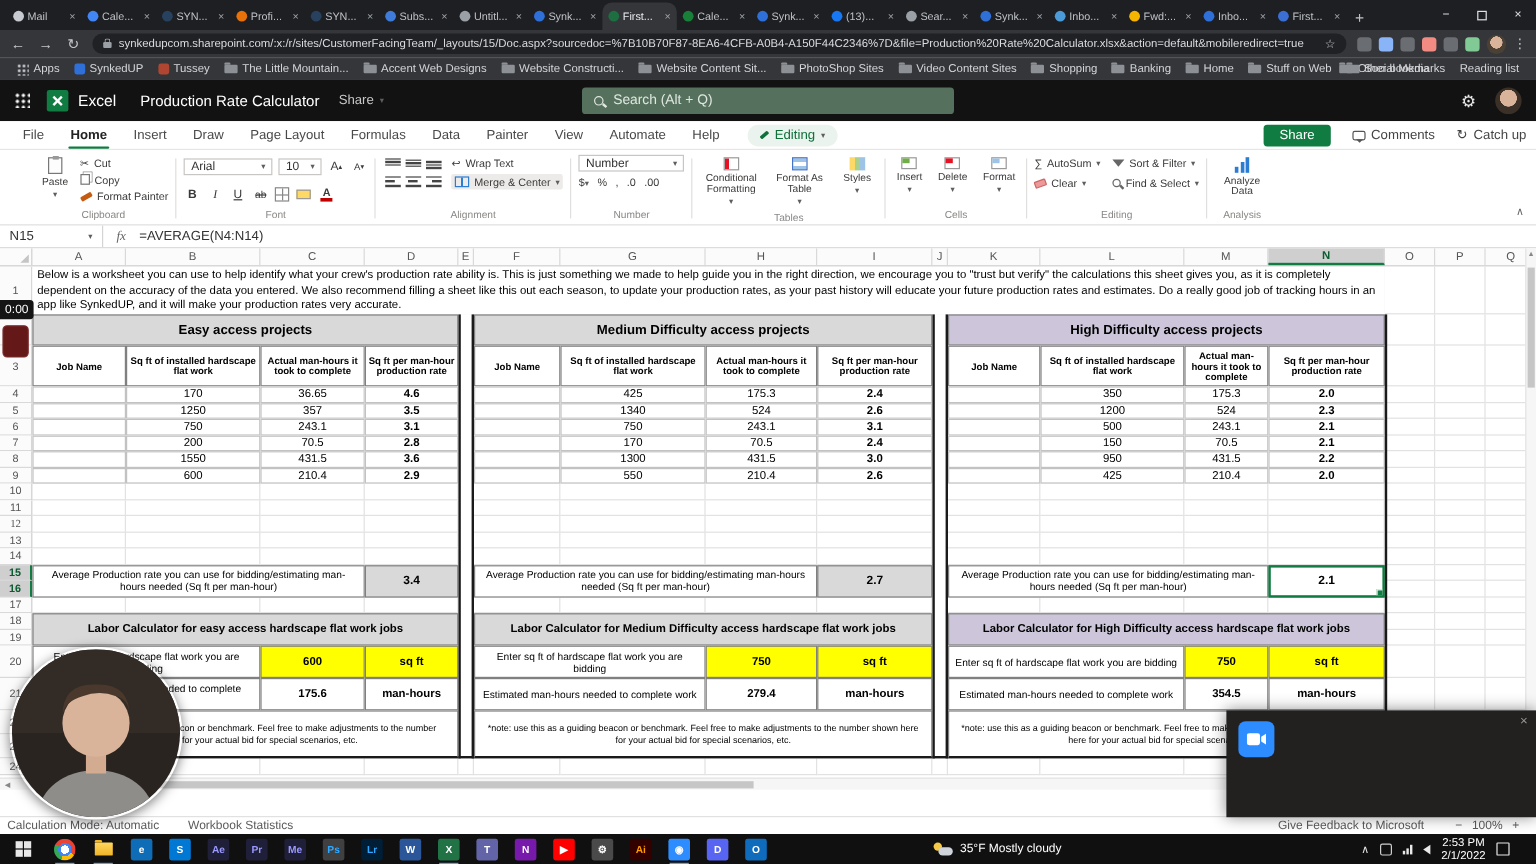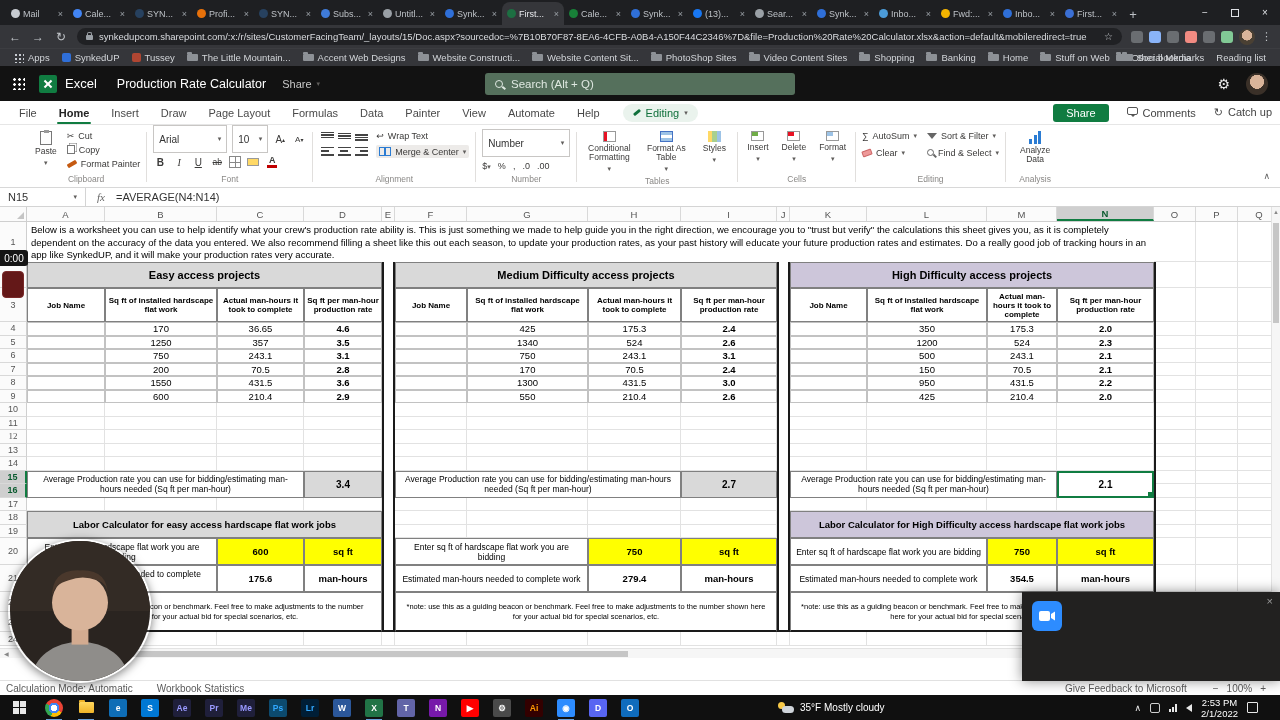--- a/index.html
+++ b/index.html
@@ -60,35 +60,35 @@
 
 .rtabs{position:absolute;top:101px;left:0;width:1280px;height:24px;background:#fff;border-bottom:1px solid #e6e6e6;display:flex;align-items:center;padding:0 8px;font-size:11px;color:#494949}
 #rtabs-holder{display:flex;align-items:center;height:100%}
 .rtab{padding:0 11px;height:100%;display:flex;align-items:center;position:relative}
 .rtab.active{font-weight:bold;color:#222}
 .rtab.active::after{content:"";position:absolute;left:9px;right:9px;bottom:0;height:2.5px;background:#107c41;border-radius:2px}
 .editing-pill{margin-left:12px;display:flex;align-items:center;gap:5px;padding:3px 10px;border-radius:12px;background:#eaf3ed;color:#0f703b}
 .pencil{width:8px;height:3px;background:#0f703b;transform:rotate(-40deg);border-radius:1px}
 .rtabs-right{margin-left:auto;display:flex;align-items:center;gap:18px;color:#444}
 .share-btn{background:#107c41;color:#fff;padding:3px 13px;border-radius:3px}
-.item-ic{display:flex;align-items:flex-start;gap:5px}
+.item-ic{display:flex;align-items:center;gap:5px}
 .bubble{width:11px;height:8px;border:1.2px solid #555;border-radius:2px;position:relative}
 .bubble::after{content:"";position:absolute;left:2px;bottom:-3px;border-left:3px solid transparent;border-right:3px solid transparent;border-top:3px solid #555}
 
 
 .ribbon{position:absolute;top:125px;left:0;width:1280px;height:63px;background:#fff;border-bottom:1px solid #d8d8d8;display:flex;align-items:stretch;padding:2px 4px 0 26px}
 .rgroup{display:flex;flex-direction:column;padding:0 6px}
 .rbody{flex:1;display:flex;align-items:flex-start;gap:7px;padding-top:2px}
 .rlabel{font-size:8.5px;color:#8a8886;text-align:center;padding:1px 0 3px}
 .rdiv{width:1px;background:#e1dfdd;margin:5px 0}
 .bigbtn{display:flex;flex-direction:column;align-items:center;gap:2px;font-size:8.5px;color:#3b3a39;padding:2px 3px;text-align:center;line-height:9px}
 .smallcol{display:flex;flex-direction:column;gap:1px;justify-content:flex-start}
 .smallbtn{display:flex;align-items:center;gap:4px;font-size:9px;color:#3b3a39;height:13px;white-space:nowrap}
 .chev{font-size:7px;color:#605e5c}
-.combo{border:1px solid #c8c6c4;height:28px;display:flex;align-items:center;padding:0 5px;font-size:10px;gap:6px;color:#333;background:#fff}
+.combo{border:1px solid #c8c6c4;height:14px;display:flex;align-items:center;padding:0 5px;font-size:10px;gap:6px;color:#333;background:#fff}
 .frow{display:flex;gap:5px;align-items:center;height:20px}
 .fmt{min-width:14px;height:15px;display:flex;align-items:center;justify-content:center;font-size:10px;color:#3b3a39}
 .fb{font-weight:bold}.fi{font-style:italic;font-family:"Liberation Serif",serif}.fu{text-decoration:underline}.fs{text-decoration:line-through}
 .ic-paste{width:12px;height:14px;border:1px solid #777;background:#fdfdfd;position:relative}
 .ic-paste::before{content:"";position:absolute;top:-2px;left:3px;width:5px;height:3px;background:#999}
 .ic-copy2{width:8px;height:9px;border:1px solid #777;background:#fff;box-shadow:2px -2px 0 -0.5px #fff,2px -2px 0 0 #777}
 .ic-brush{width:10px;height:4px;background:#c55a11;border-radius:1px;transform:rotate(-30deg)}
 .ic-bord{width:12px;height:12px;border:1px solid #888;background:linear-gradient(#888,#888) center/100% 1px no-repeat,linear-gradient(#888,#888) center/1px 100% no-repeat}
 .ic-fill{width:12px;height:8px;background:#ffd966;border:1px solid #999}
 .acolor{display:flex;flex-direction:column;align-items:center;line-height:9px}
@@ -1220,20 +1220,21 @@
       <div class="cc td" style="grid-area: 8 / 7 / 9 / 8;"></div>
       <div class="cc td" style="grid-area: 8 / 8 / 9 / 9;">1300</div>
       <div class="cc td" style="grid-area: 8 / 9 / 9 / 10;">431.5</div>
       <div class="cc td b" style="grid-area: 8 / 10 / 9 / 11;">3.0</div>
       <div class="cc td" style="grid-area: 9 / 7 / 10 / 8;"></div>
       <div class="cc td" style="grid-area: 9 / 8 / 10 / 9;">550</div>
       <div class="cc td" style="grid-area: 9 / 9 / 10 / 10;">210.4</div>
       <div class="cc td b" style="grid-area: 9 / 10 / 10 / 11;">2.6</div>
       <div class="cc avg-label" style="grid-area: 15 / 7 / 17 / 10;">Average Production rate you can use for bidding/estimating man-hours needed (Sq ft per man-hour)</div>
       <div class="cc avg-val" style="grid-area: 15 / 10 / 17 / 11;">2.7</div>
+      <div class="cc calc-title" style="grid-area: 18 / 7 / 20 / 11;">Labor Calculator for Medium Difficulty access hardscape flat work jobs</div>
       <div class="cc sm-label" style="grid-area: 20 / 7 / 21 / 9;">Enter sq ft of hardscape flat work you are bidding</div>
       <div class="cc yellow" style="grid-area: 20 / 9 / 21 / 10;">750</div>
       <div class="cc yellow" style="grid-area: 20 / 10 / 21 / 11;">sq ft</div>
       <div class="cc sm-label" style="grid-area: 21 / 7 / 22 / 9;">Estimated man-hours needed to complete work</div>
       <div class="cc vbold" style="grid-area: 21 / 9 / 22 / 10;">279.4</div>
       <div class="cc vbold" style="grid-area: 21 / 10 / 22 / 11;">man-hours</div>
       <div class="cc note bblack" style="grid-area: 22 / 7 / 24 / 11;">*note: use this as a guiding beacon or benchmark. Feel free to make adjustments to the number shown here for your actual bid for special scenarios, etc.</div>
       <div class="cc sec-title high" style="grid-area: 2 / 12 / 3 / 16;">High Difficulty access projects</div>
       <div class="cc th" style="grid-area: 3 / 12 / 4 / 13;">Job Name</div>
       <div class="cc th" style="grid-area: 3 / 13 / 4 / 14;">Sq ft of installed hardscape flat work</div>
@@ -1342,21 +1343,21 @@
     <div id="task-icons">
         <div class="ticon open chrome-ic"></div>
         <div class="ticon open fe-ic">
           <div class="fold2"></div>
         </div>
         <div class="ticon" style="background: rgb(14, 109, 182); color: rgb(255, 255, 255);">e</div>
         <div class="ticon" style="background: rgb(0, 120, 212); color: rgb(255, 255, 255);">S</div>
         <div class="ticon" style="background: rgb(31, 31, 58); color: rgb(153, 153, 255);">Ae</div>
         <div class="ticon" style="background: rgb(31, 31, 58); color: rgb(153, 153, 255);">Pr</div>
         <div class="ticon" style="background: rgb(31, 31, 58); color: rgb(153, 153, 255);">Me</div>
-        <div class="ticon" style="background: #0c4a6e; color: rgb(49, 168, 255);">Ps</div>
+        <div class="ticon" style="background: #404040; color: rgb(49, 168, 255);">Ps</div>
         <div class="ticon" style="background: rgb(0, 30, 54); color: rgb(49, 168, 255);">Lr</div>
         <div class="ticon" style="background: rgb(43, 87, 154); color: rgb(255, 255, 255);">W</div>
         <div class="ticon open" style="background: rgb(33, 115, 70); color: rgb(255, 255, 255);">X</div>
         <div class="ticon" style="background: rgb(98, 100, 167); color: rgb(255, 255, 255);">T</div>
         <div class="ticon" style="background: rgb(119, 25, 170); color: rgb(255, 255, 255);">N</div>
         <div class="ticon" style="background: rgb(255, 0, 0); color: rgb(255, 255, 255);">▶</div>
         <div class="ticon" style="background: rgb(74, 74, 74); color: rgb(255, 255, 255);">⚙</div>
         <div class="ticon" style="background: rgb(51, 0, 0); color: rgb(255, 154, 0);">Ai</div>
         <div class="ticon open" style="background: rgb(45, 140, 255); color: rgb(255, 255, 255);">◉</div>
         <div class="ticon" style="background: rgb(88, 101, 242); color: rgb(255, 255, 255);">D</div>

